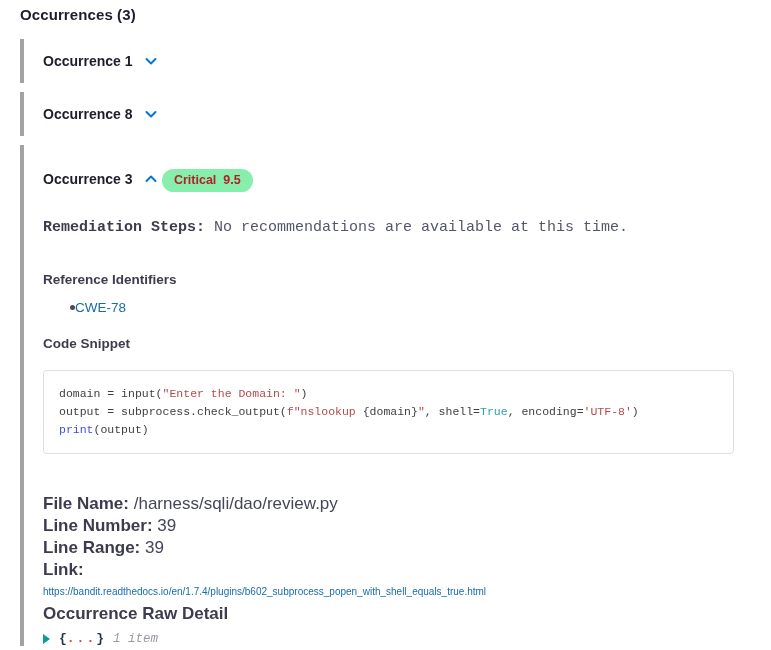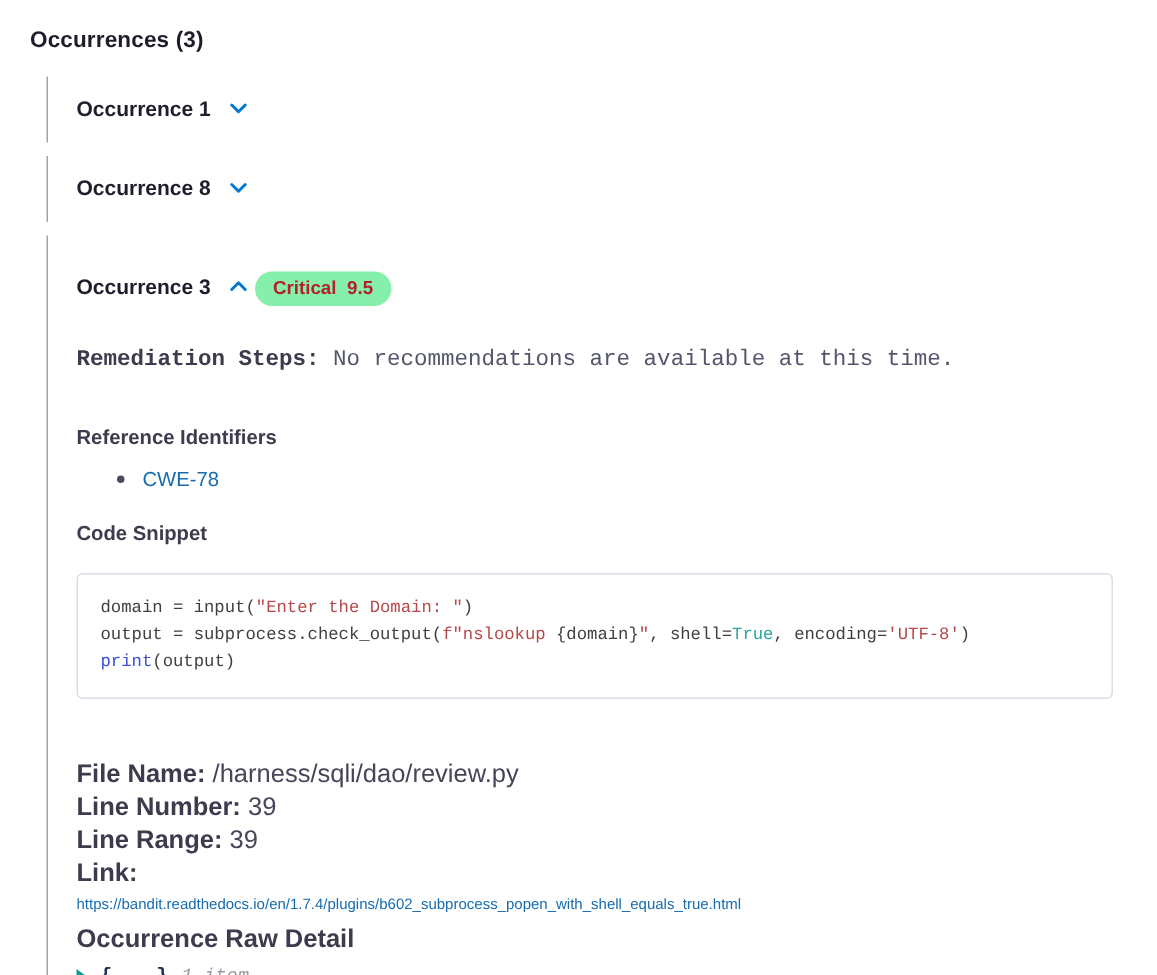--- a/index.html
+++ b/index.html
@@ -1,42 +1,42 @@
 <!DOCTYPE html>
 <html><head>
 <meta charset="utf-8">
 <style>
   * { margin: 0; padding: 0; box-sizing: border-box; }
   html, body { width: 771px; height: 650px; background: #ffffff; overflow: hidden; }
   body { font-family: "Liberation Sans", sans-serif; color: #3c3c4e; }
 
-  .page { width: 771px; height: 650px; padding: 18px 0 0 20px; }
+  .page { width: 771px; height: 650px; padding: 6px 0 0 20px; }
 
   .page-title { font-size: 15px; font-weight: 700; color: #1d1d2c; letter-spacing: .1px; margin-bottom: 16px; }
 
-  .acc-panel { border-left: 1px solid #a3a3a3; padding-left: 19px; margin-bottom: 9px; margin-left: 11px; }
+  .acc-panel { border-left: 4px solid #a3a3a3; padding-left: 19px; margin-bottom: 9px; }
   .acc-panel.collapsed { padding-top: 13px; padding-bottom: 13px; }
   .acc-panel.expanded { padding-top: 13px; }
 
   .acc-header { display: inline-flex; align-items: center; gap: 11px; cursor: pointer; }
   .acc-label { font-size: 14px; font-weight: 700; color: #1d1d2c; }
   .chev { display: inline-flex; }
 
   .badge { display: inline-flex; align-items: center; gap: 7px; margin-top: 11px;
            background: #86efac; border-radius: 999px; padding: 4px 12px 5px 12px; }
   .badge span { font-size: 12.5px; font-weight: 700; color: #b3202a; }
 
   .remediation { margin-top: 27px; font-size: 15px; font-family: Liberation Mono, monospace; }
   .lbl-bold { font-weight: 700; color: #3c3c4e; }
   .txt-gray { color: #54566b; }
 
   .section-h { margin-top: 36px; font-size: 13.5px; font-weight: 700; color: #3c3c4e; }
 
   .ref-list { list-style: none; margin-top: 13px; padding-left: 27px; }
-  .ref-list li { display: flex; align-items: center; gap: 12px; font-size: 13.5px; }
+  .ref-list li { display: flex; align-items: center; font-size: 13.5px; }
   .bullet-dot { width: 5px; height: 5px; border-radius: 50%; background: #4a4a5a; flex: 0 0 auto; }
   a.link-blue { color: #176cae; text-decoration: none; }
 
   .code-h { margin-top: 21px; }
 
   .code-box { margin-top: 19px; width: 691px; border: 1px solid #dcdde8; border-radius: 4px;
               background: #ffffff; padding: 14px 15px; }
   .code-line { font-family: "Liberation Mono", "DejaVu Sans Mono", monospace;
                font-size: 11.5px; line-height: 18px; white-space: pre; }
   .tok-p { color: #3f3f44; }

